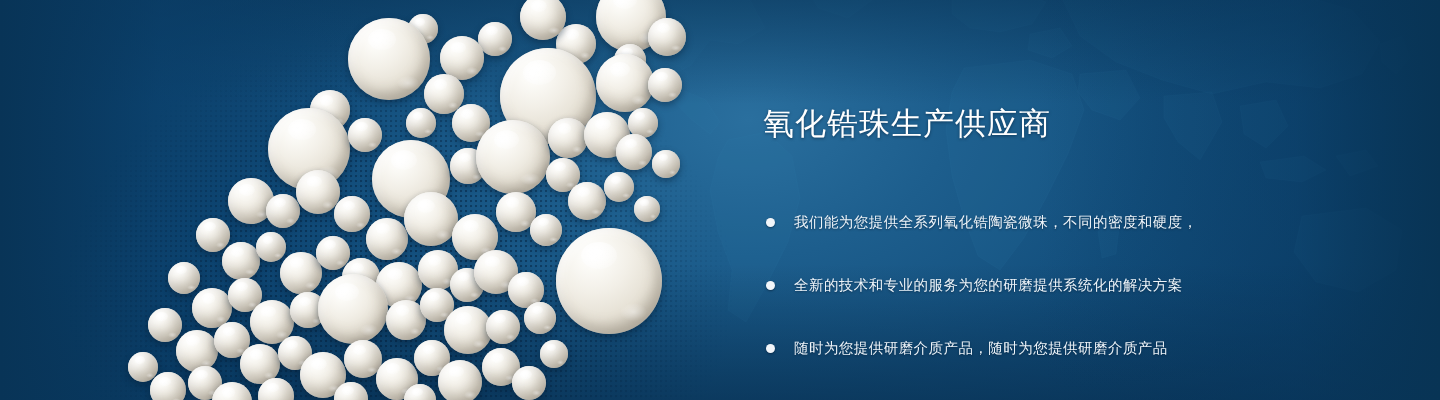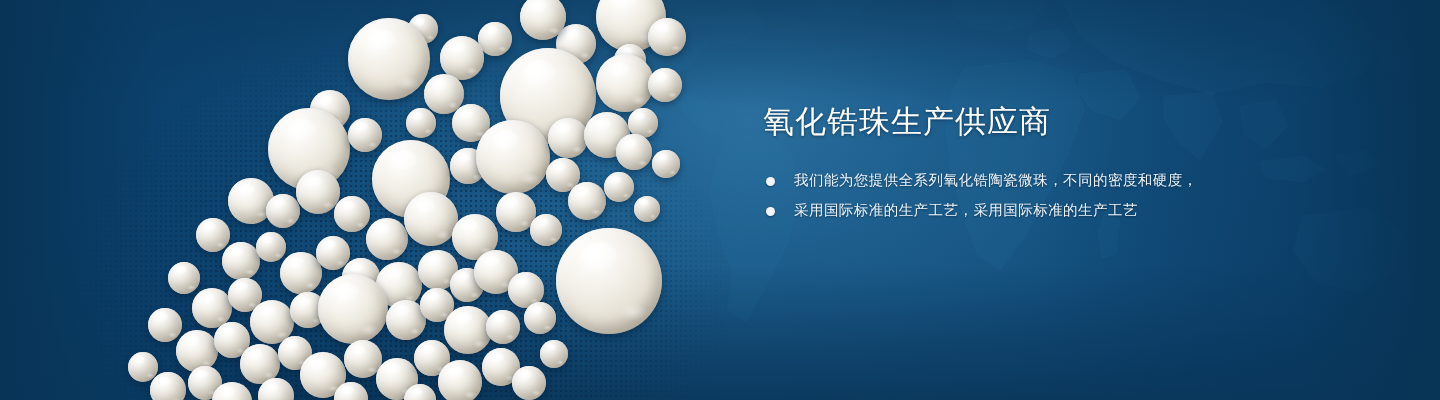--- a/index.html
+++ b/index.html
@@ -81,21 +81,21 @@
     right:14%; bottom:12%;
     width:26%; height:17%;
     border-radius:50%;
     background:radial-gradient(ellipse at 50% 50%, rgba(255,255,255,0.42) 0%, rgba(255,255,255,0) 72%);
   }
 
   
   .content{
     position:absolute;
     left:763px; top:0;
-    width:470px; height:304px;font-family:Liberation Mono, monospace;
+    width:470px; height:304px;
   }
   .headline{
     position:absolute;
     top:108px; left:0;
     font-size:31px;
     line-height:1.05;
     letter-spacing:1px;
     color:#ffffff;
     font-weight:400;
     text-shadow:0 1px 3px rgba(3,24,45,0.55);
@@ -119,21 +119,21 @@
   }
   .bullet:last-child{ margin-bottom:0; }
   .bullet-dot{
     position:absolute;
     left:0; top:7px;
     width:9px; height:9px;
     border-radius:50%;
     background:#f2f6fa;
     box-shadow:0 1px 2px rgba(3,24,45,0.5);
   }
-  .bullet-line{ display:block; }
+  .bullet-line{ display:block;margin-top:41px; }
 </style>
 </head>
 <body>
 
 <div class="banner">
 
   <div class="bg-base"></div>
 
   <div class="worldmap">
     <svg viewBox="0 0 900 430" preserveAspectRatio="none" aria-hidden="true">
@@ -267,22 +267,26 @@
 
     <h1 class="headline">氧化锆珠生产供应商</h1>
 
     <ul class="bullets">
 
       <li class="bullet">
         <span class="bullet-dot"></span>
         <span class="bullet-line">我们能为您提供全系列氧化锆陶瓷微珠，不同的密度和硬度，</span>
       </li>
 
-
       <li class="bullet">
         <span class="bullet-dot"></span>
-        <span class="bullet-line">采用国际标准的生产工艺，采用国际标准的生产工艺</span>
+        <span class="bullet-line">全新的技术和专业的服务为您的研磨提供系统化的解决方案</span>
+      </li>
+
+      <li class="bullet">
+        <span class="bullet-dot"></span>
+        <span class="bullet-line">随时为您提供研磨介质产品，随时为您提供研磨介质产品</span>
       </li>
 
     </ul>
   </div>
 
 </div>
 
 </body></html>

